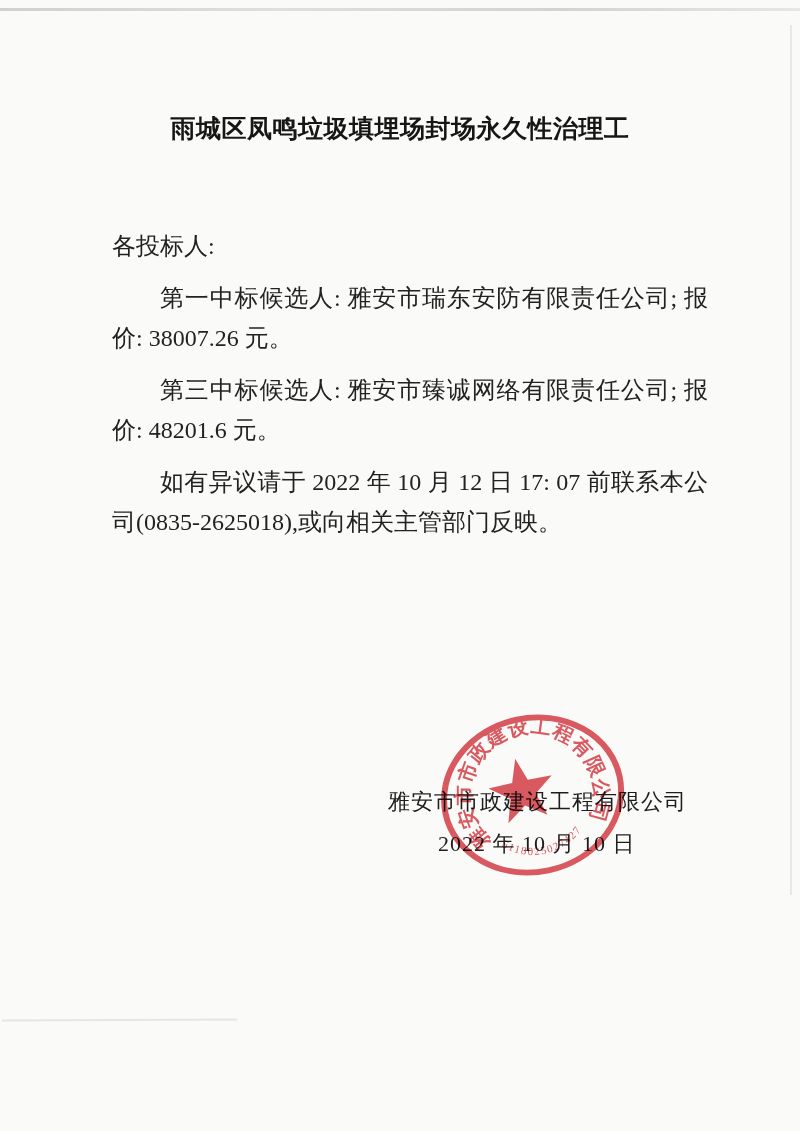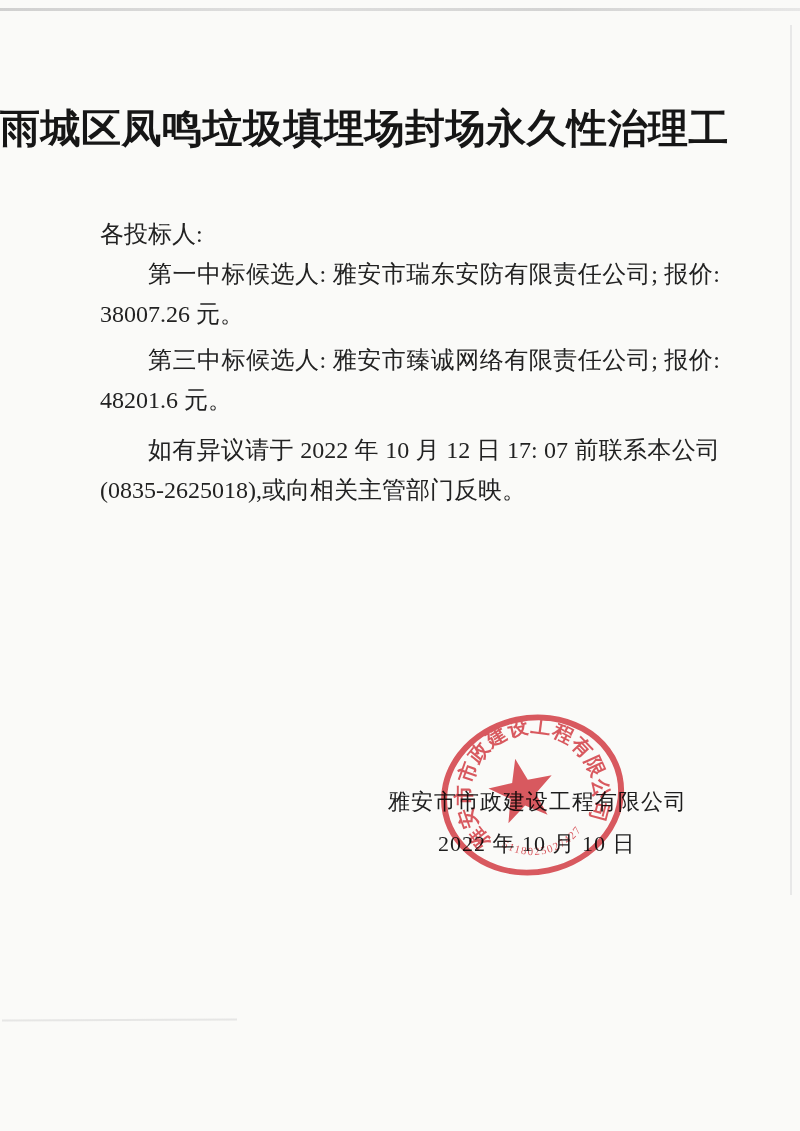--- a/index.html
+++ b/index.html
@@ -21,29 +21,30 @@
     position:absolute;left:790px;top:25px;width:2px;height:870px;
     background:#dedede;opacity:.65;
   }
   .scan-smudge{
     position:absolute;left:2px;top:1019px;width:235px;height:2px;
     background:#d8d8d8;opacity:.6;transform:rotate(-.2deg);
   }
   
   .doc-title{
     position:absolute;top:108px;left:0;width:800px;
-    font-size:40px;font-weight:bold;line-height:41px;
+    text-align:center;
+    font-size:25px;font-weight:bold;line-height:41px;
     letter-spacing:.5px;color:#161616;
   }
   
   .doc-body{
     position:absolute;top:214px;left:100px;width:620px;
     font-size:24px;line-height:40px;color:#222;
   }
-  .doc-body p{margin:0;text-align:justify;}
+  .doc-body p{margin:12px;text-align:justify;}
   .salutation{text-align:left;}
   .para{text-indent:2em;}
   .gap-sm{margin-top:6px !important;}
   .gap-md{margin-top:10px !important;}
   
   .sig-company{
     position:absolute;left:388px;top:787px;
     font-size:22px;letter-spacing:1px;color:#1d1d1d;white-space:nowrap;
   }
   .sig-date{

